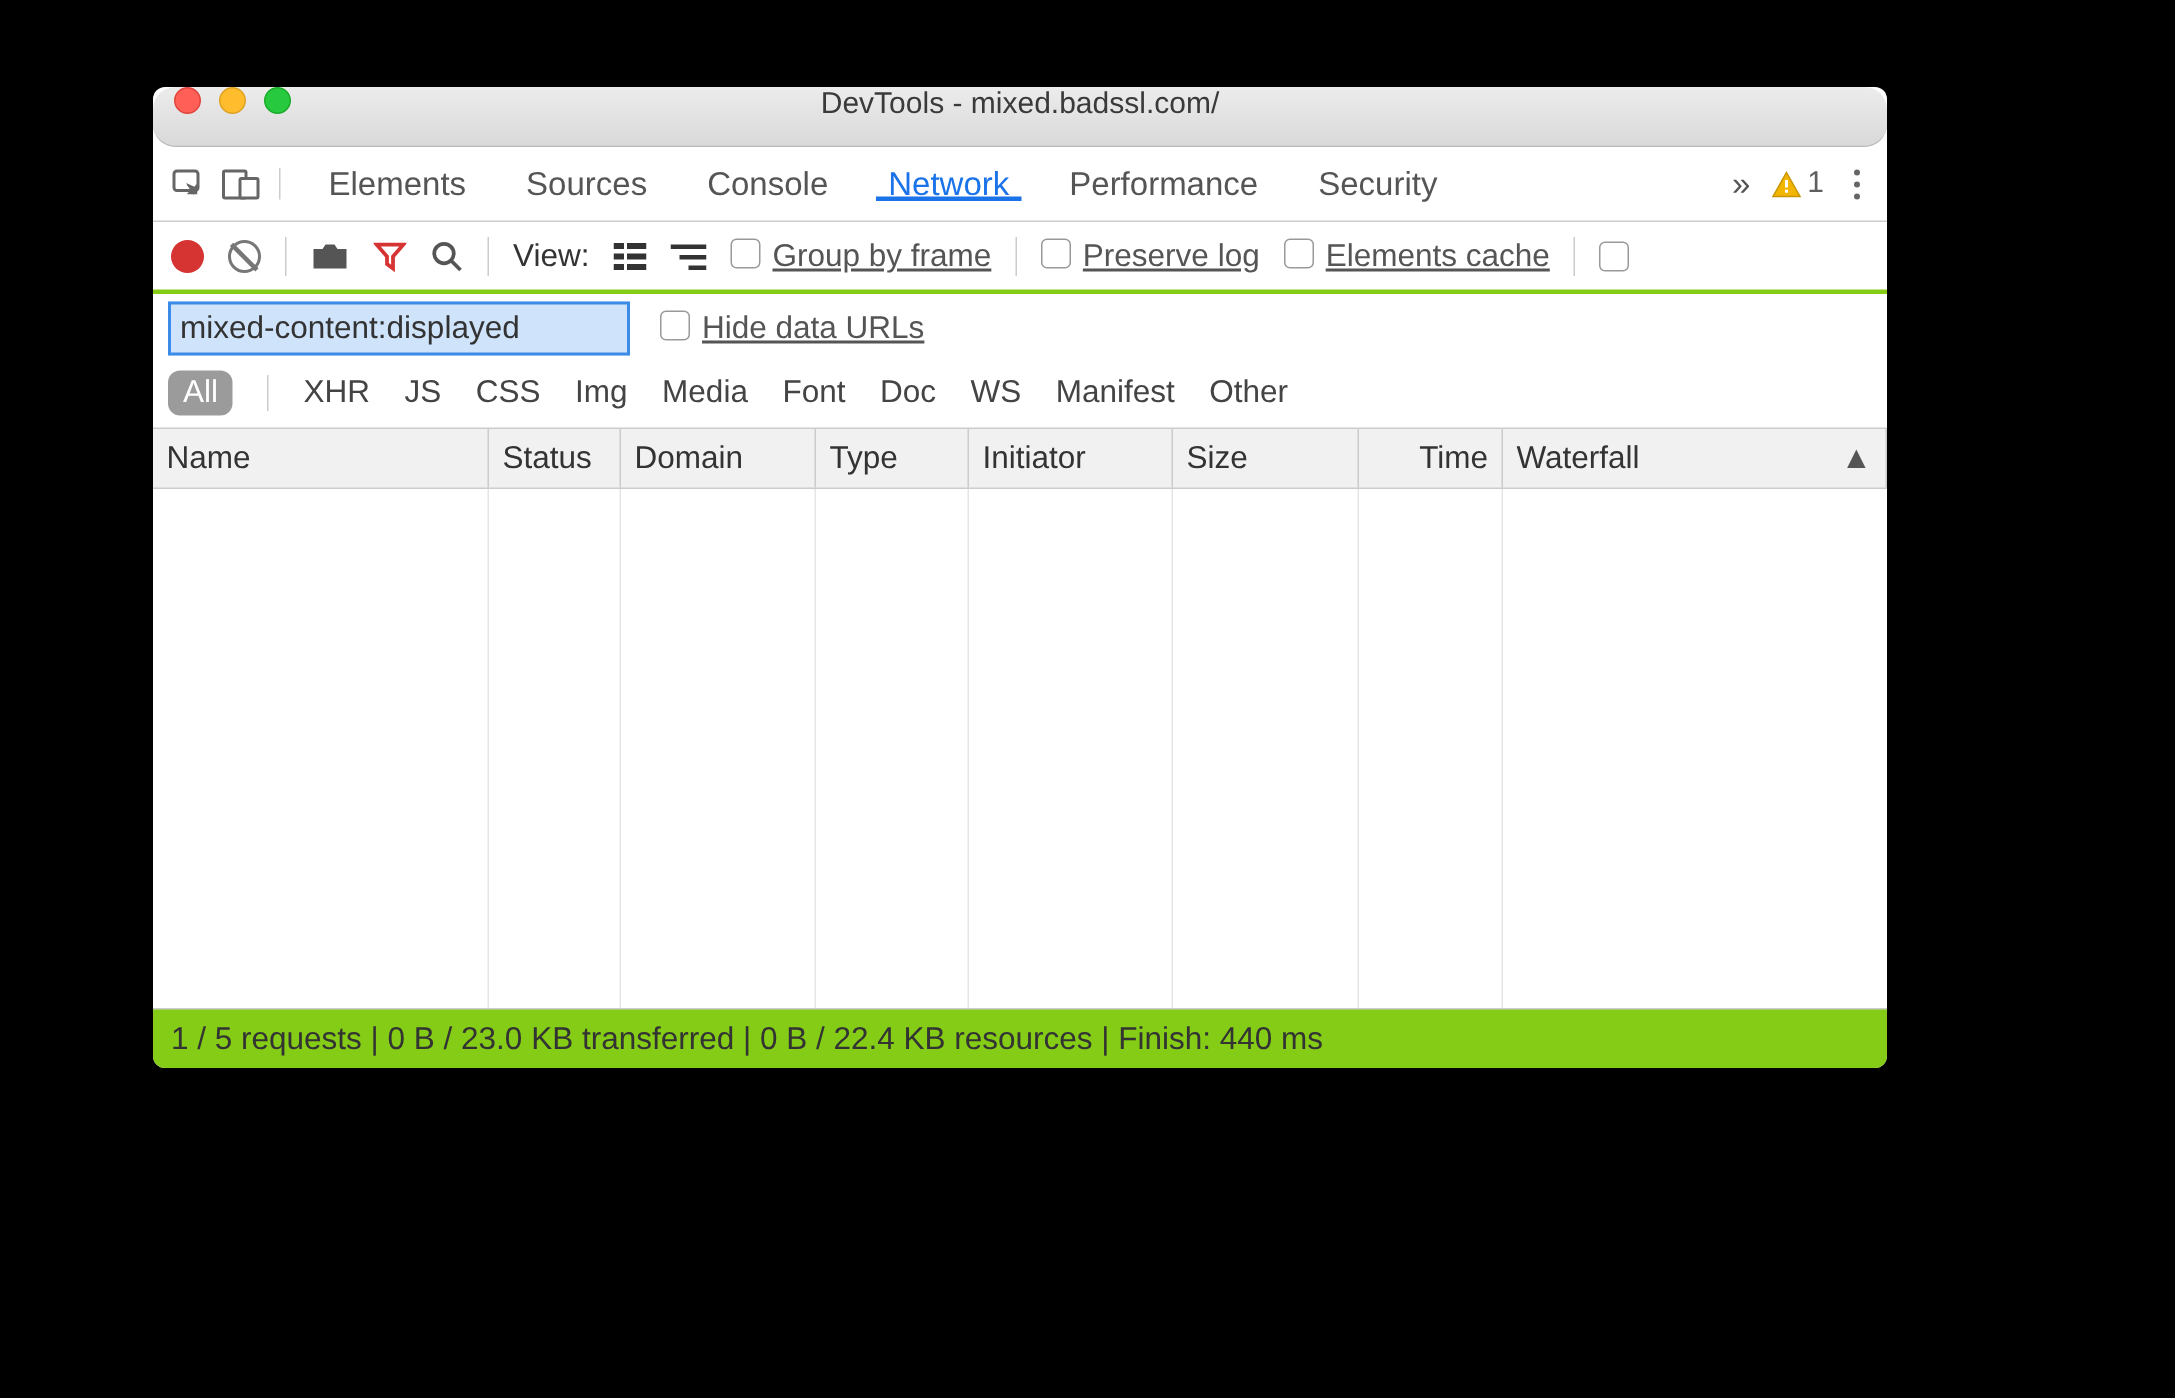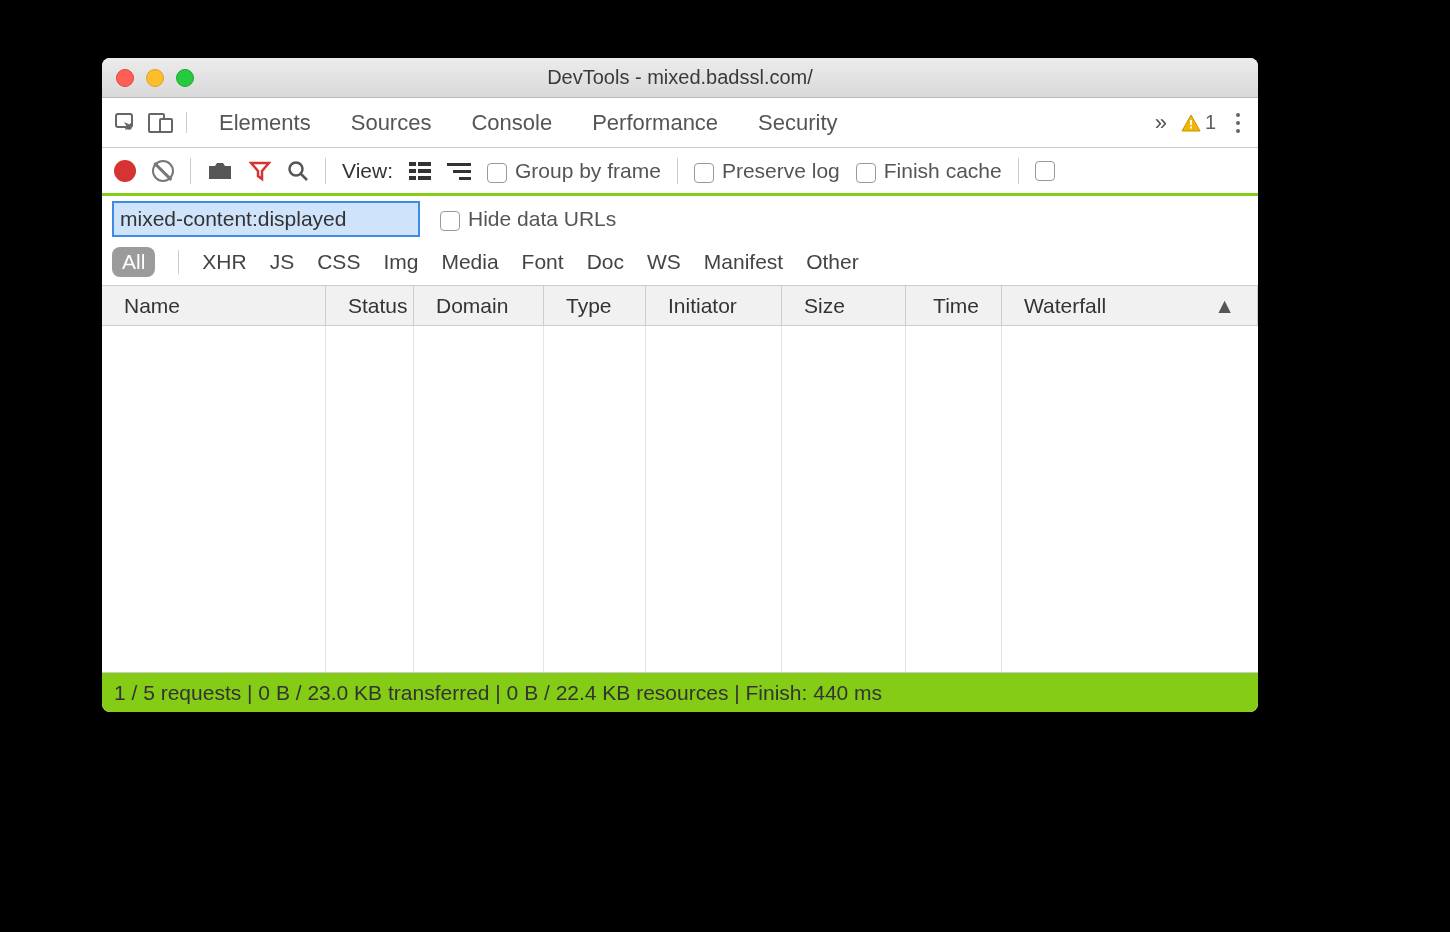--- a/index.html
+++ b/index.html
@@ -26,22 +26,23 @@
     display: flex;
     flex-direction: column;
   }
 
   
   .titlebar {
     height: 40px;
     background: linear-gradient(#ececec, #d9d9d9);
     border-bottom: 1px solid #b8b8b8;
     display: flex;
-    align-items: center;
+    align-items: flex-start;
     position: relative;
+    border-radius: 15px;
   }
   .traffic-lights { position: absolute; left: 14px; display: flex; gap: 12px; }
   .traffic-lights span { width: 18px; height: 18px; border-radius: 50%; display: block; }
   .tl-red { background: #ff5f56; border: 1px solid #e0443e; }
   .tl-yellow { background: #ffbd2e; border: 1px solid #dea123; }
   .tl-green { background: #27c93f; border: 1px solid #1aab29; }
   .titlebar .title { margin: 0 auto; font-size: 20px; color: #3a3a3a; font-weight: 400; }
 
   
   .tabs-row {
@@ -97,21 +98,21 @@
   .nope-icon { width: 22px; height: 22px; border: 2.5px solid #777; border-radius: 50%; position: relative; }
   .nope-icon::after { content:""; position:absolute; width: 24px; height: 2.5px; background:#777; top: 8px; left: -3px; transform: rotate(45deg); }
   .camera-icon svg, .funnel-icon svg, .search-icon svg, .list-icon svg, .hier-icon svg,
   .inspect-icon svg, .responsive-icon svg { display:block; }
   .funnel-icon svg { stroke: #d63333; }
   .checkbox {
     width: 20px; height: 20px; border: 1.5px solid #999; border-radius: 4px; background: #fff;
     display:inline-block; vertical-align: middle; flex-shrink:0;
   }
   .view-label { color:#333; }
-  .opt { display:flex; align-items:flex-end; gap:8px; }
+  .opt { display:flex; align-items:flex-start; gap:8px;text-decoration:underline; }
 
   
   .filter-row {
     display: flex;
     align-items: center;
     height: 46px;
     padding: 6px 10px;
     gap: 20px;
     font-size: 21px;
   }
@@ -152,21 +153,21 @@
   .grid-header {
     display: flex;
     background: #f1f1f1;
     border-bottom: 1px solid #ccc;
     height: 40px;
     font-size: 21px;
     color: #333;
   }
   .grid-header .col, .grid-row .col {
     border-right: 1px solid #ccc;
-    padding: 6px 22px;
+    padding: 6px 9px;
     display: flex;
     align-items: center;
     overflow: hidden;
     white-space: nowrap;
   }
   .col-name     { width: 224px; }
   .col-status   { width: 88px; }
   .col-domain   { width: 130px; }
   .col-type     { width: 102px; }
   .col-initiator{ width: 136px; }
@@ -242,20 +243,21 @@
         <svg width="26" height="24" viewBox="0 0 26 24" fill="none" stroke="#666" stroke-width="2">
           <rect x="1" y="3" width="15" height="18" rx="1"></rect>
           <rect x="12" y="8" width="12" height="13" rx="1" fill="#fff"></rect>
         </svg>
       </span>
     </div>
     <div class="tabs">
       <div class="tab">Elements</div>
       <div class="tab">Sources</div>
       <div class="tab">Console</div>
+      <div class="tab active">Network</div>
       <div class="tab">Performance</div>
       <div class="tab">Security</div>
     </div>
     <div class="right-tools">
       <span class="chev-more">»</span>
       <span class="warn-badge">
         <svg width="20" height="18" viewBox="0 0 20 18">
             <path d="M10 1 L19 17 H1 Z" fill="#f2b600" stroke="#c89400" stroke-width="1"></path>
             <rect x="9" y="6" width="2" height="5" fill="#fff"></rect>
             <rect x="9" y="12.5" width="2" height="2" fill="#fff"></rect>
@@ -313,21 +315,21 @@
       <span class="checkbox"></span>
       <span>Group by frame</span>
     </span>
     <span class="sep"></span>
     <span class="opt">
       <span class="checkbox"></span>
       <span>Preserve log</span>
     </span>
     <span class="opt">
       <span class="checkbox"></span>
-      <span>Finish cache</span>
+      <span>Elements cache</span>
     </span>
     <span class="sep"></span>
     <span class="opt">
       <span class="checkbox"></span>
     </span>
   </div>
 
   <div class="filter-row">
     <input class="filter-input" value="mixed-content:displayed" style="">
     <span class="opt">

